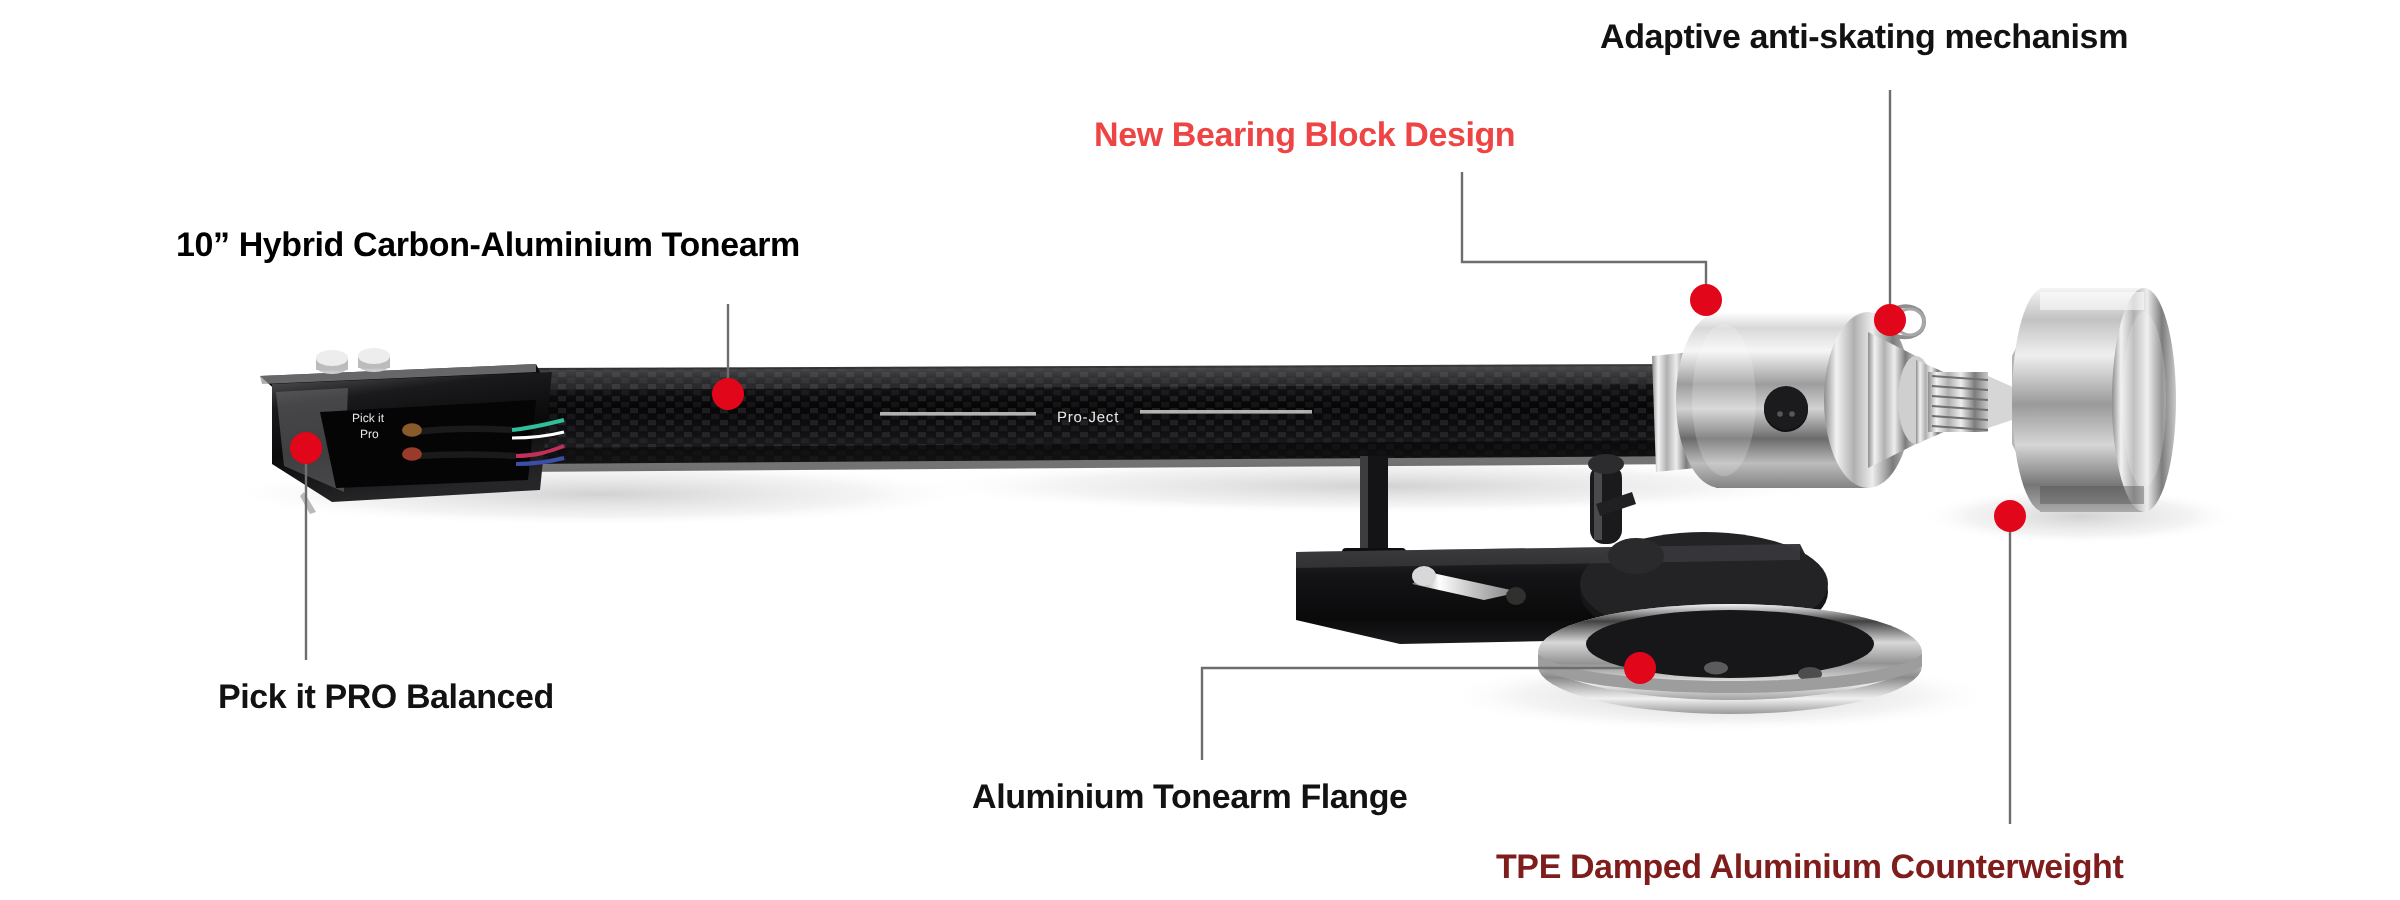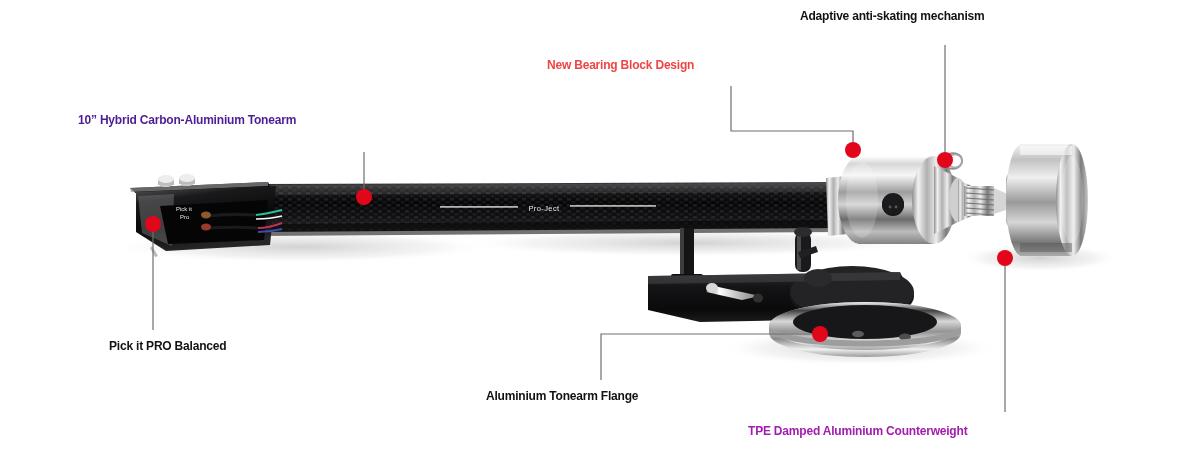--- a/index.html
+++ b/index.html
@@ -12,21 +12,21 @@
     width: 1200px;
     height: 450px;
     background: #ffffff;
     overflow: hidden;
     font-family: "Liberation Sans", sans-serif;
   }
   .callout-label {
     position: absolute;
     font-family: "Liberation Sans", sans-serif;
     font-weight: bold;
-    font-size: 12px;
+    font-size: 17px;
     letter-spacing: -0.2px;
     color: #121212;
     white-space: nowrap;
     line-height: 1;
   }
   #product-svg {
     position: absolute;
     left: 0;
     top: 0;
   }
@@ -257,20 +257,20 @@
     <g id="marker-group">
         <circle cx="364" cy="197" r="8" fill="#e2061a"></circle>
         <circle cx="853" cy="150" r="8" fill="#e2061a"></circle>
         <circle cx="945" cy="160" r="8" fill="#e2061a"></circle>
         <circle cx="153" cy="224" r="8" fill="#e2061a"></circle>
         <circle cx="820" cy="334" r="8" fill="#e2061a"></circle>
         <circle cx="1005" cy="258" r="8" fill="#e2061a"></circle>
       </g>
   </svg>
 
-  <div class="callout-label" style="left: 78px; top: 114px; color: #4c1d95;">10” Hybrid Carbon-Aluminium Tonearm</div>
+  <div class="callout-label" style="left: 88px; top: 114px; color: #000000;">10” Hybrid Carbon-Aluminium Tonearm</div>
   <div class="callout-label" style="left: 547px; top: 59px; color: #ef4444;">New Bearing Block Design</div>
   <div class="callout-label" style="left: 800px; top: 10px; color: rgb(18, 18, 18);">Adaptive anti-skating mechanism</div>
   <div class="callout-label" style="left: 109px; top: 340px; color: rgb(18, 18, 18);">Pick it PRO Balanced</div>
   <div class="callout-label" style="left: 459px; top: 390px; color: rgb(18, 18, 18); margin-left: 27px;">Aluminium Tonearm Flange</div>
-  <div class="callout-label" style="left: 748px; top: 425px; color: #a21caf;">TPE Damped Aluminium Counterweight</div>
+  <div class="callout-label" style="left: 748px; top: 425px; color: #7f1d1d;">TPE Damped Aluminium Counterweight</div>
 
 </div>
 
 </body></html>

